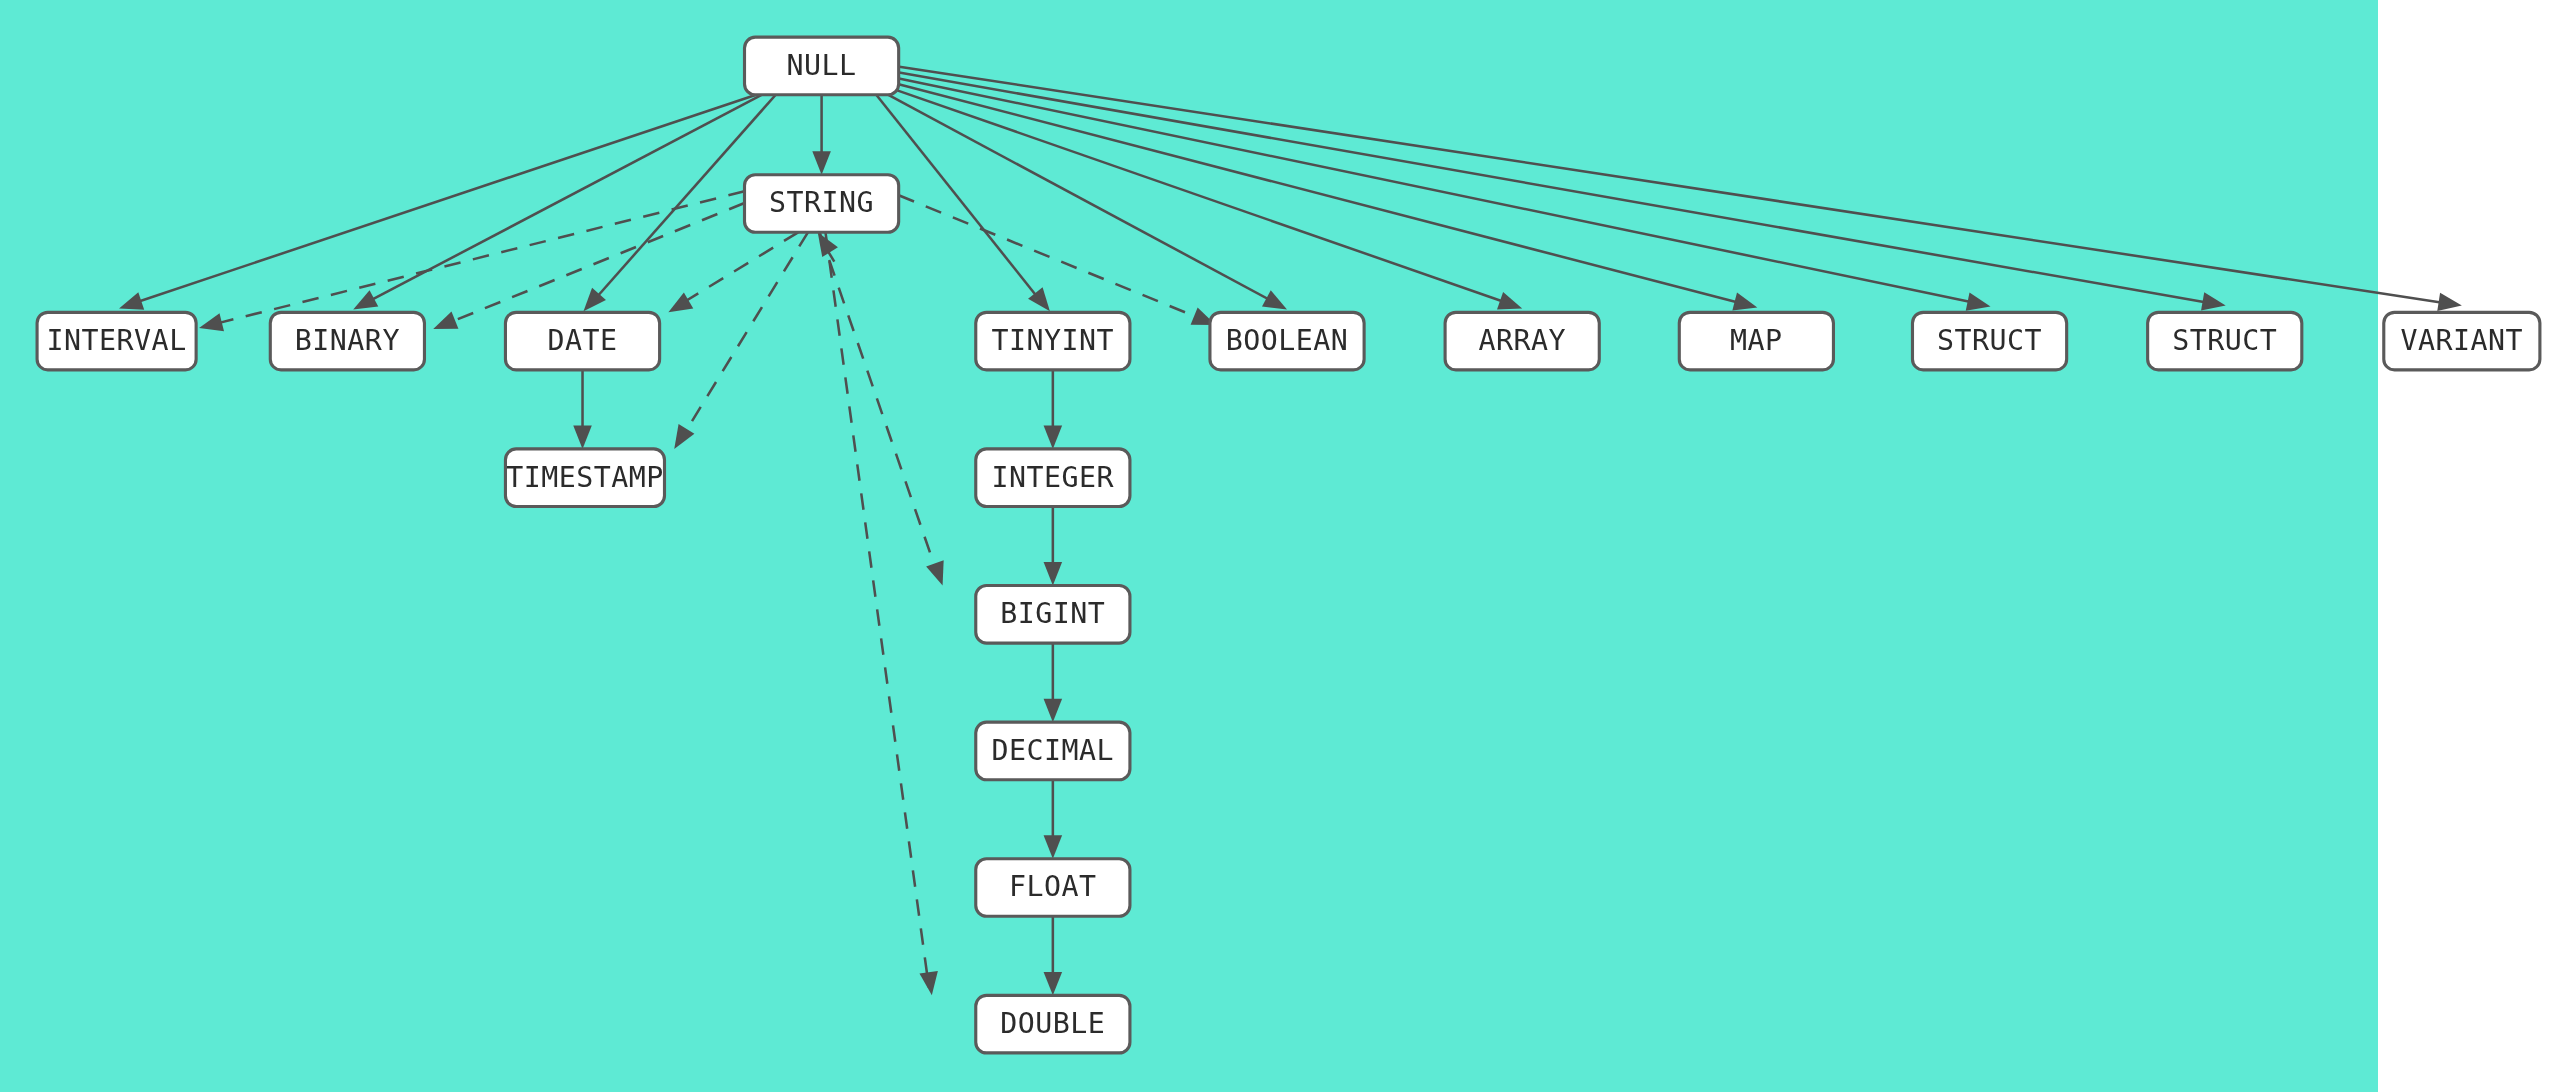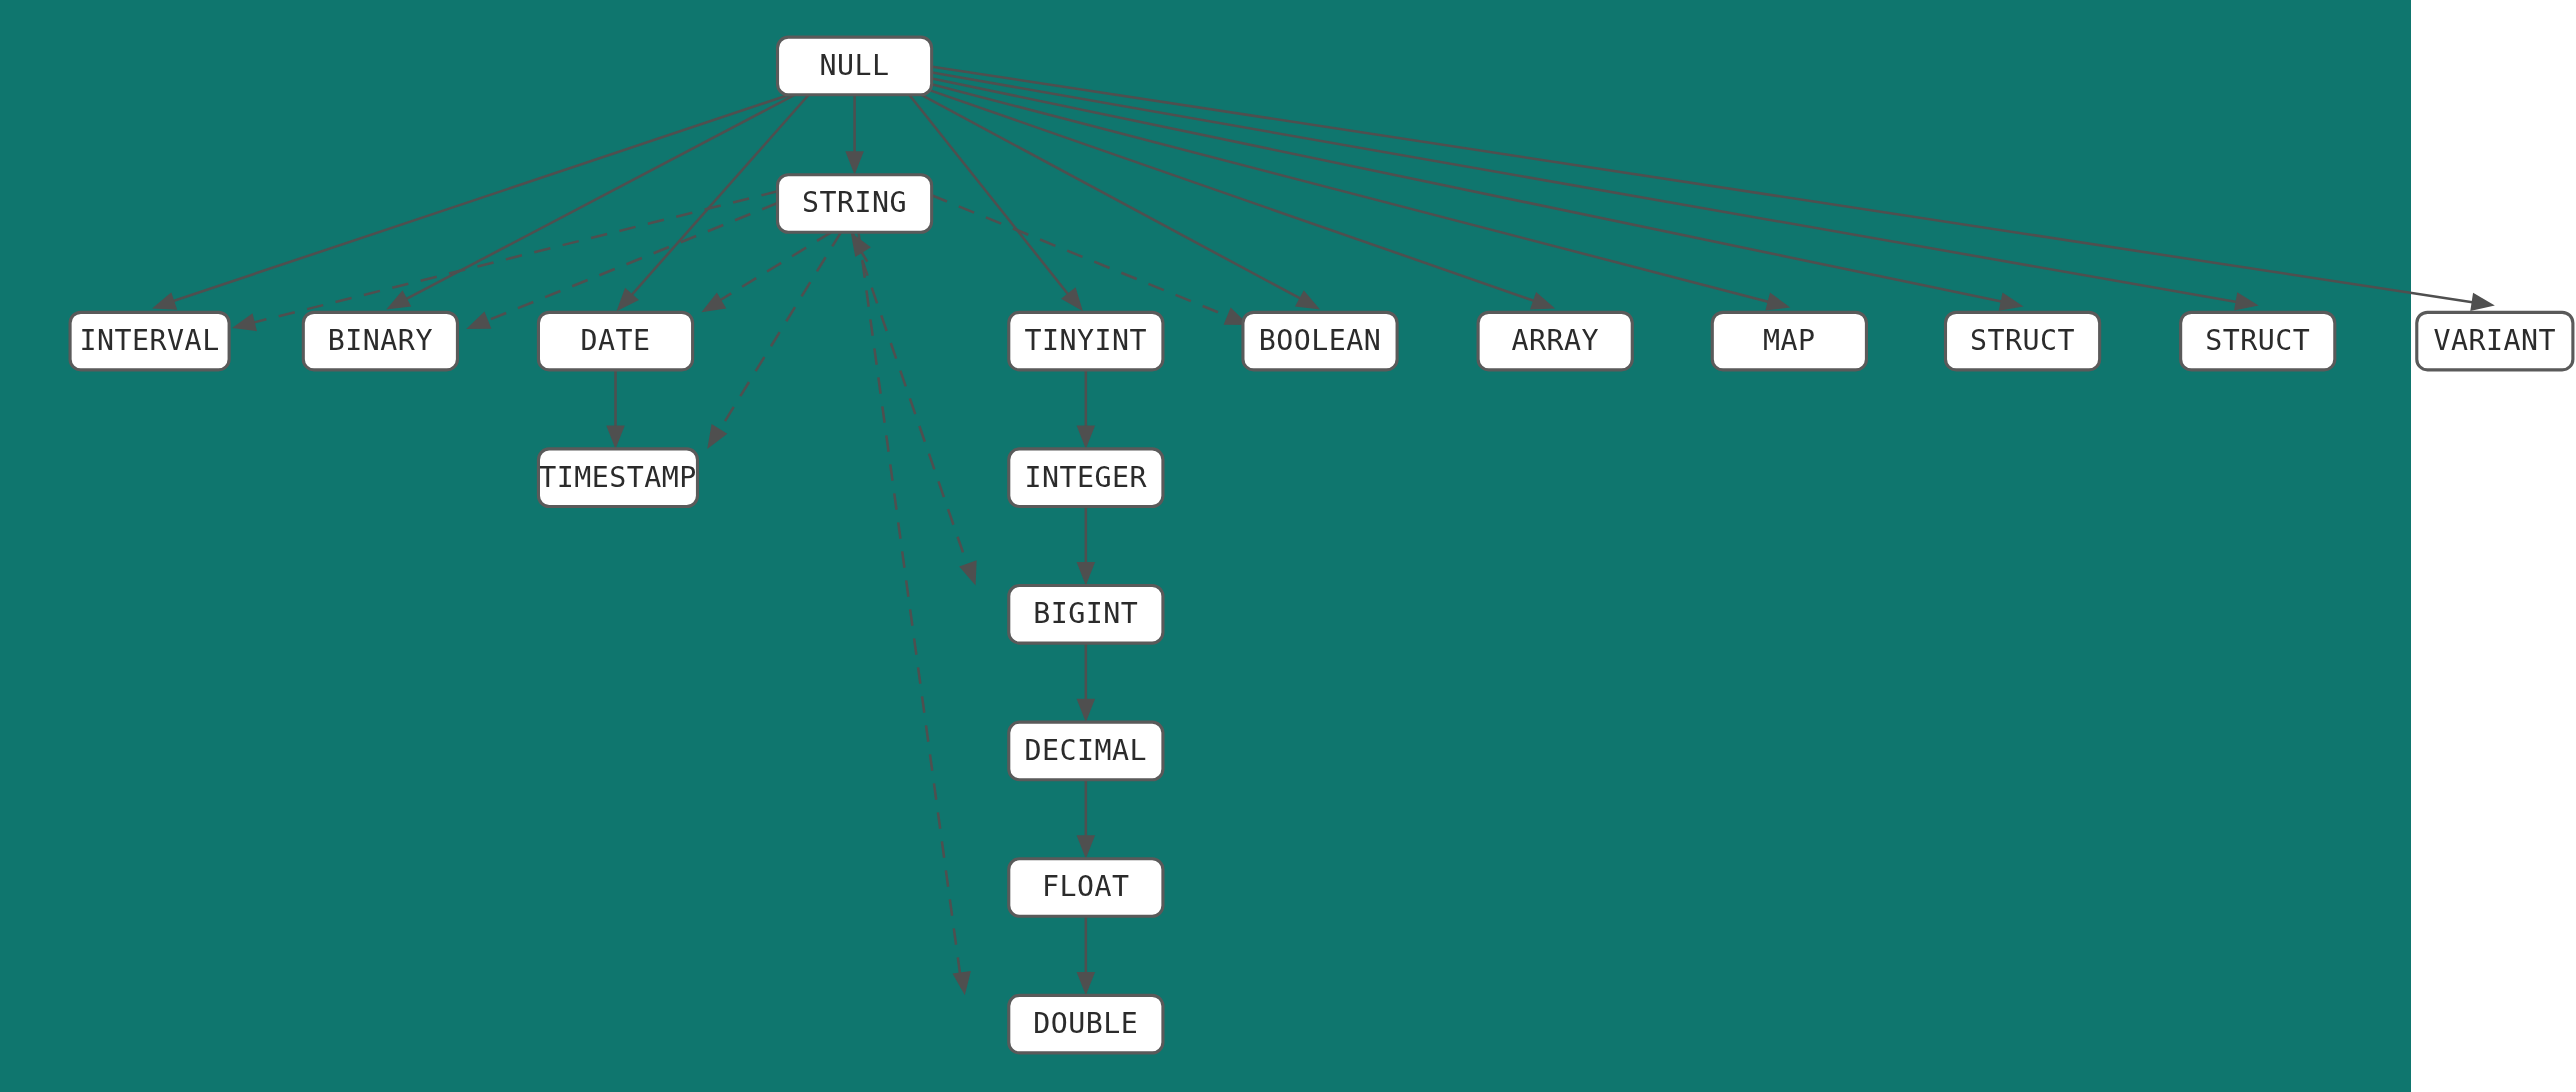--- a/index.html
+++ b/index.html
@@ -10,22 +10,21 @@
   body {
     width: 2576px;
     height: 1093px;
     font-family: "DejaVu Sans Mono", "Liberation Mono", monospace;
     overflow: hidden;
   }
   #diagram-root {
     position: relative;
     width: 2378px;
     height: 1093px;
-    background: #0f766e;
-    padding-left: 33px;
+    background: #5eead4;
   }
   svg#graph {
     display: block;
     width: 2576px;
     height: 1093px;
   }
   .node-box {
     fill: #ffffff;
     stroke: #5a5a5a;
     stroke-width: 3.2;

